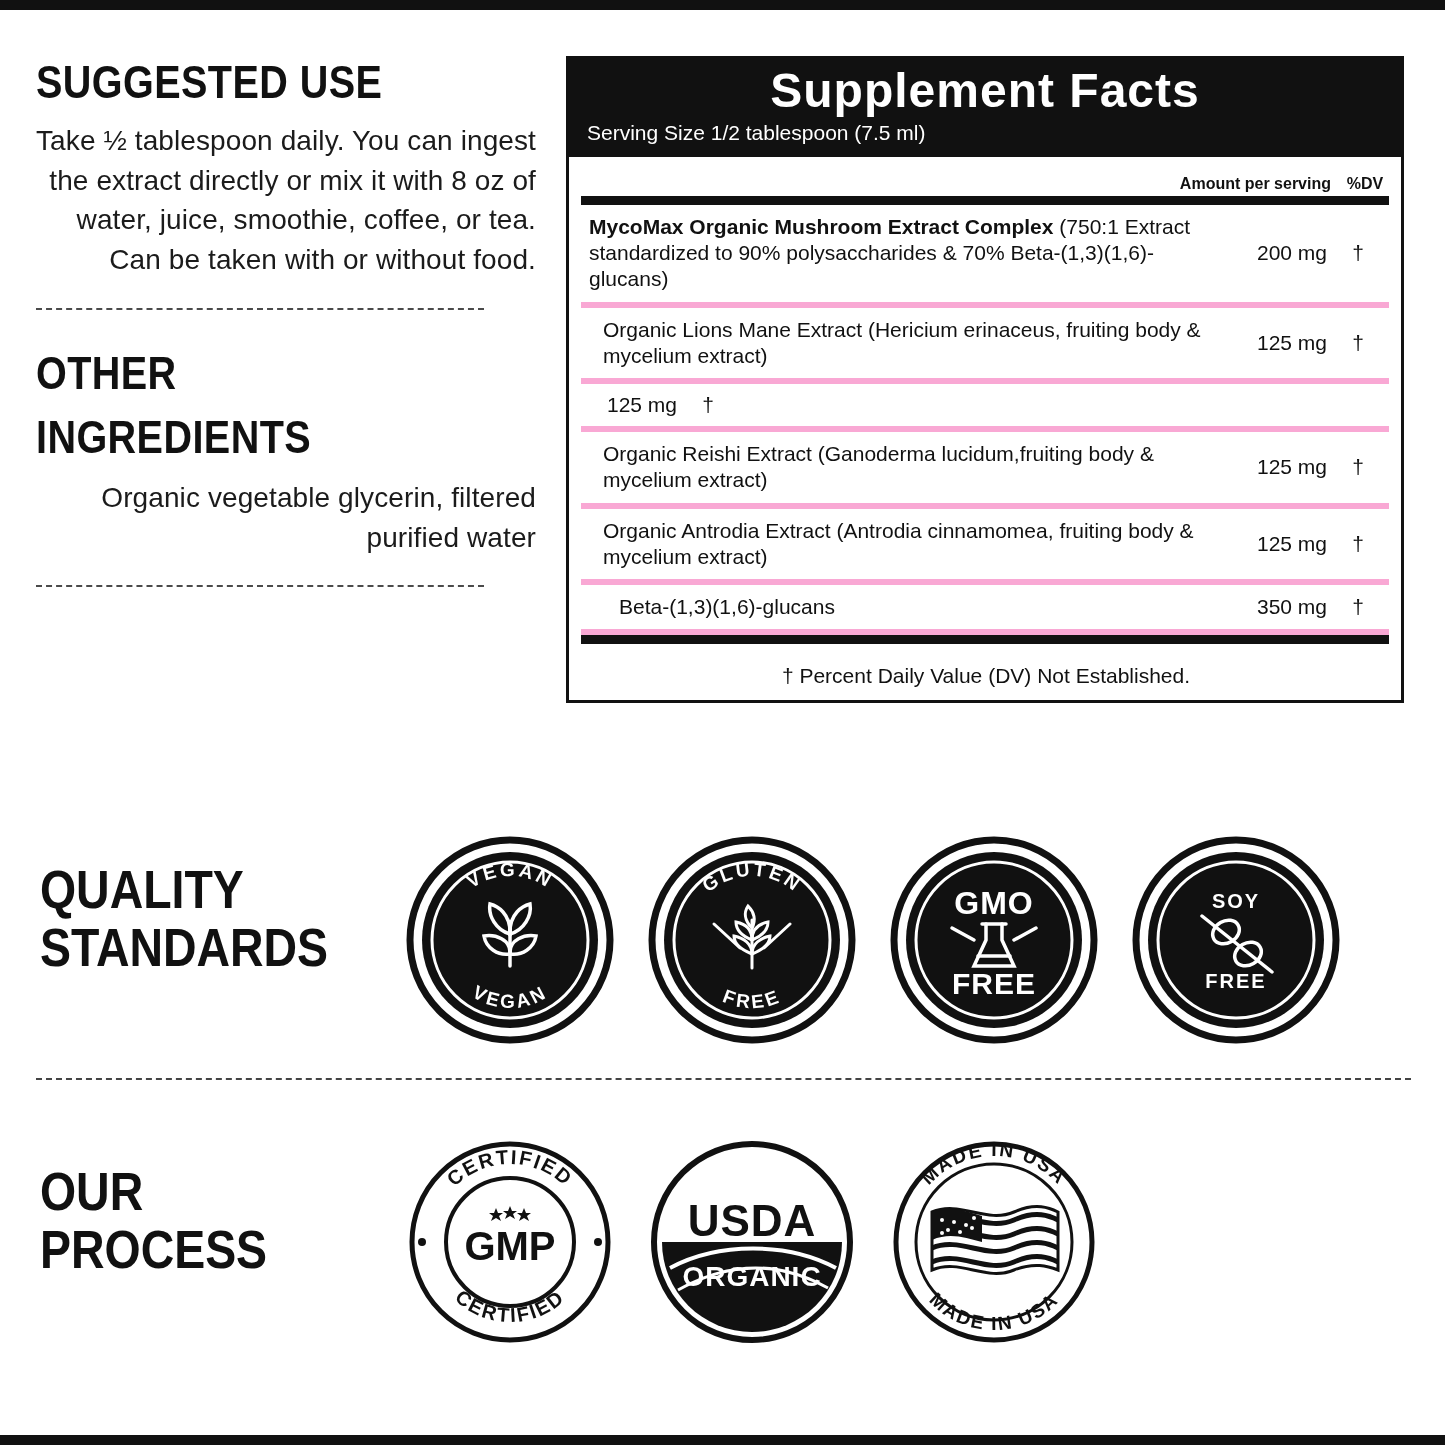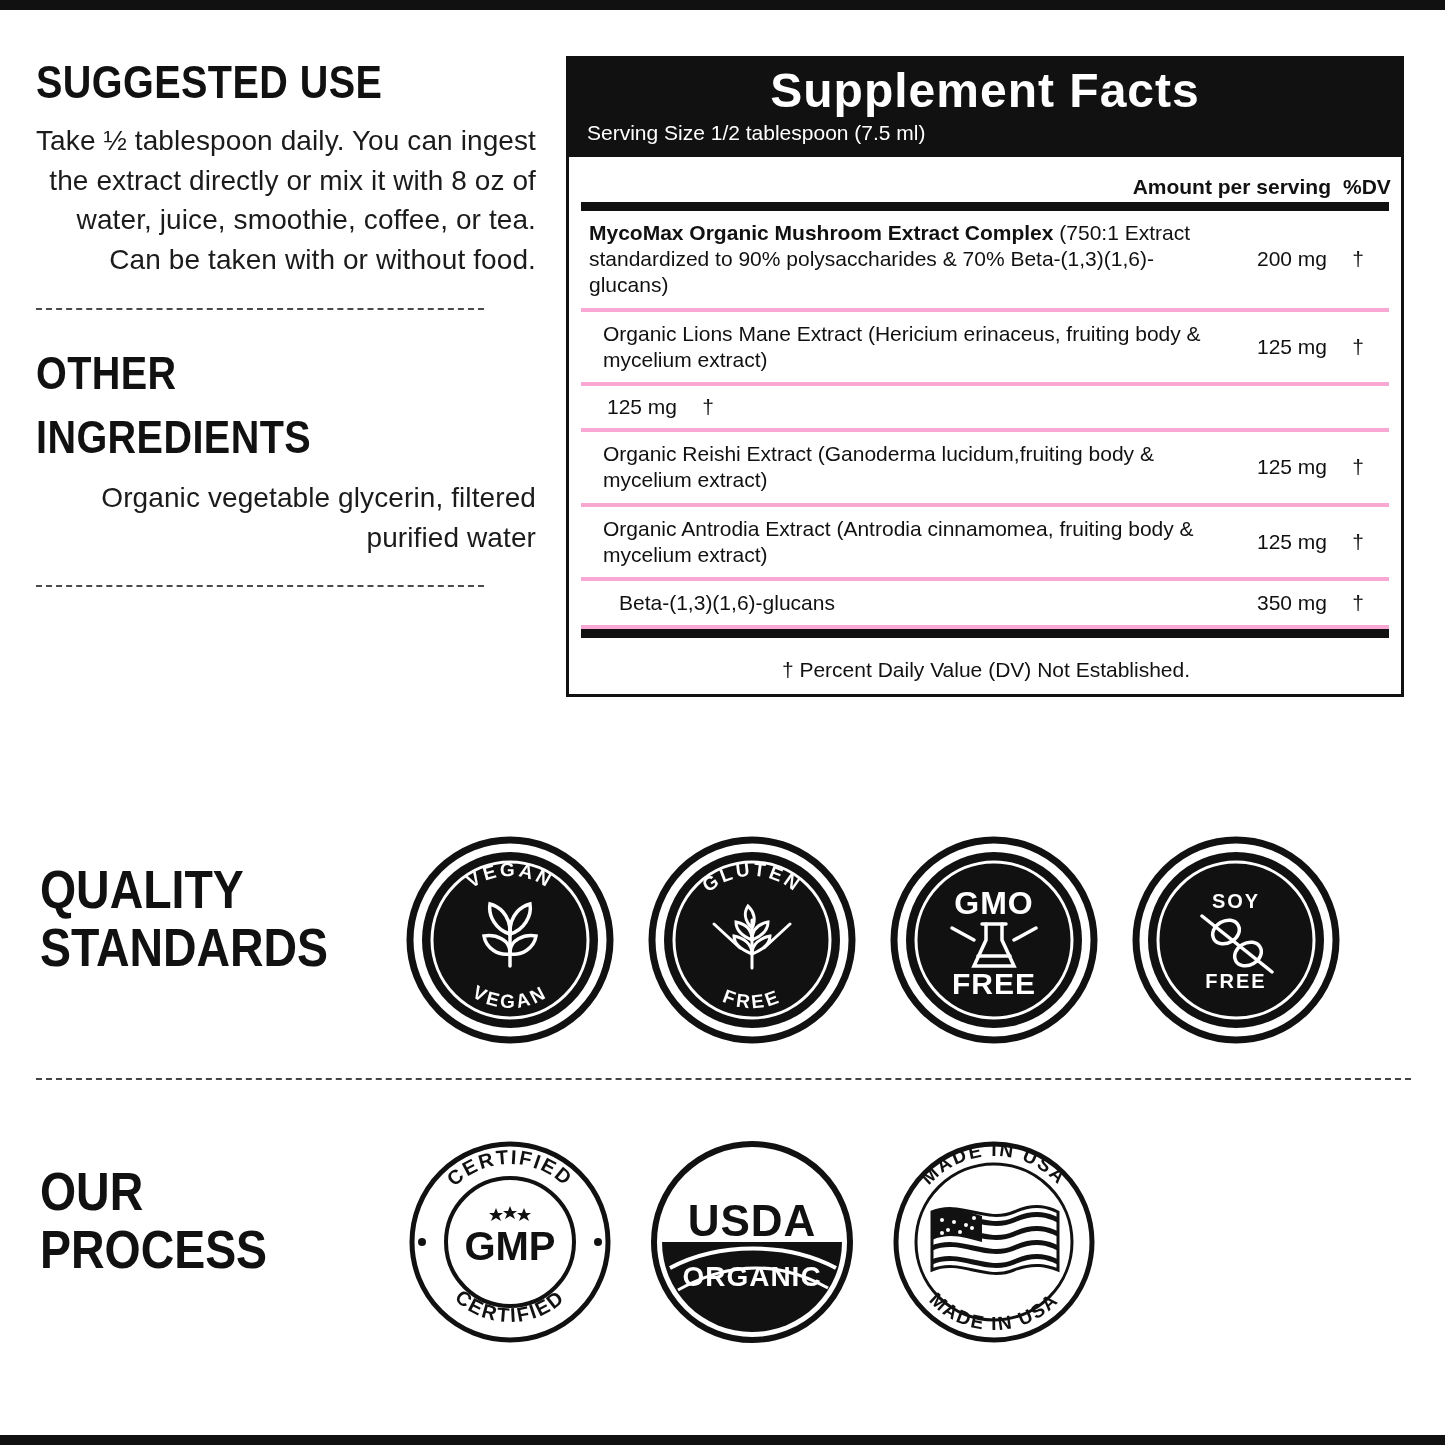--- a/index.html
+++ b/index.html
@@ -97,32 +97,32 @@
     line-height: 1.28;
     font-weight: normal;
     margin: 0;
     padding-left: 4px;
   }
   .sf-body { padding: 0 12px 8px 12px; }
   .sf-amount-row {
     display: flex;
     justify-content: flex-end;
     align-items: flex-end;
-    font-size: 21px;
+    font-size: 16px;
     font-weight: bold;
     padding: 6px 2px 3px 0;
   }
   .sf-amount-row .amt { margin-right: 12px; }
   .sf-amount-row .dv { width: 44px; text-align: center; margin-top: 12px; }
   .rule-thick { height: 9px; background: #111111; }
   .sf-row {
     display: flex;
     align-items: center;
     padding: 9px 0 9px 0;
-    border-bottom: 4px solid #f9a8d4;
+    border-bottom: 6px solid #f9a8d4;
   }
   .sf-row:last-of-type { border-bottom: none; }
   .sf-row .name {
     flex: 1;
     font-size: 21px;
     line-height: 1.25;
     padding-left: 8px;
     padding-right: 8px;
   }
   .sf-row .name .bold { font-weight: bold; }

